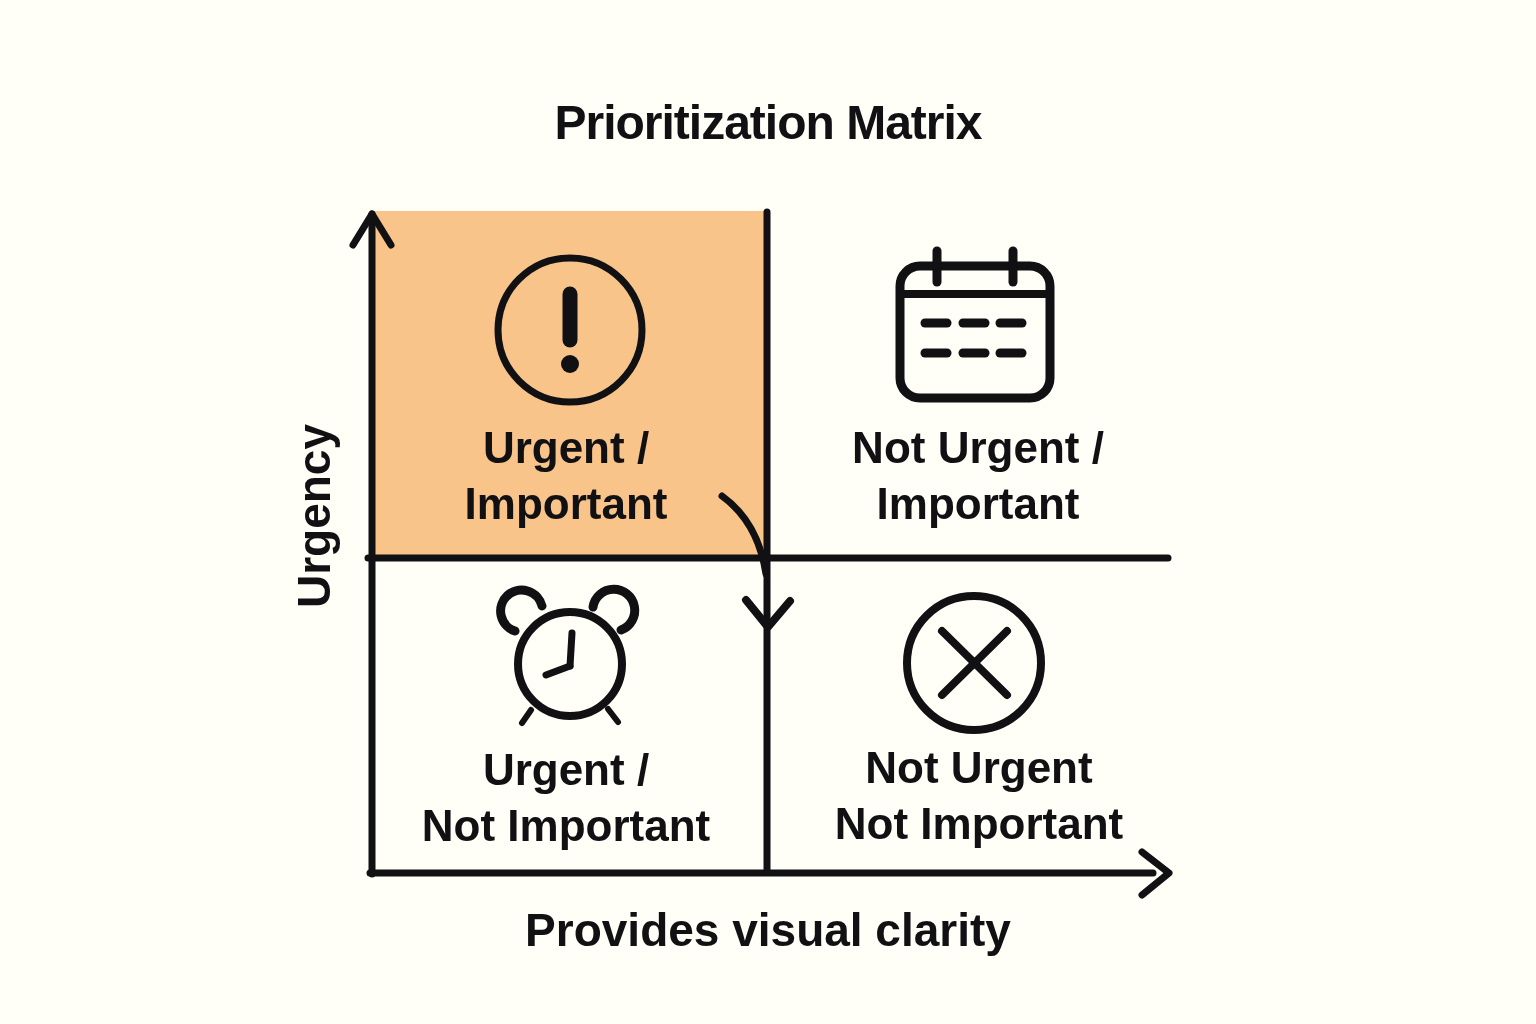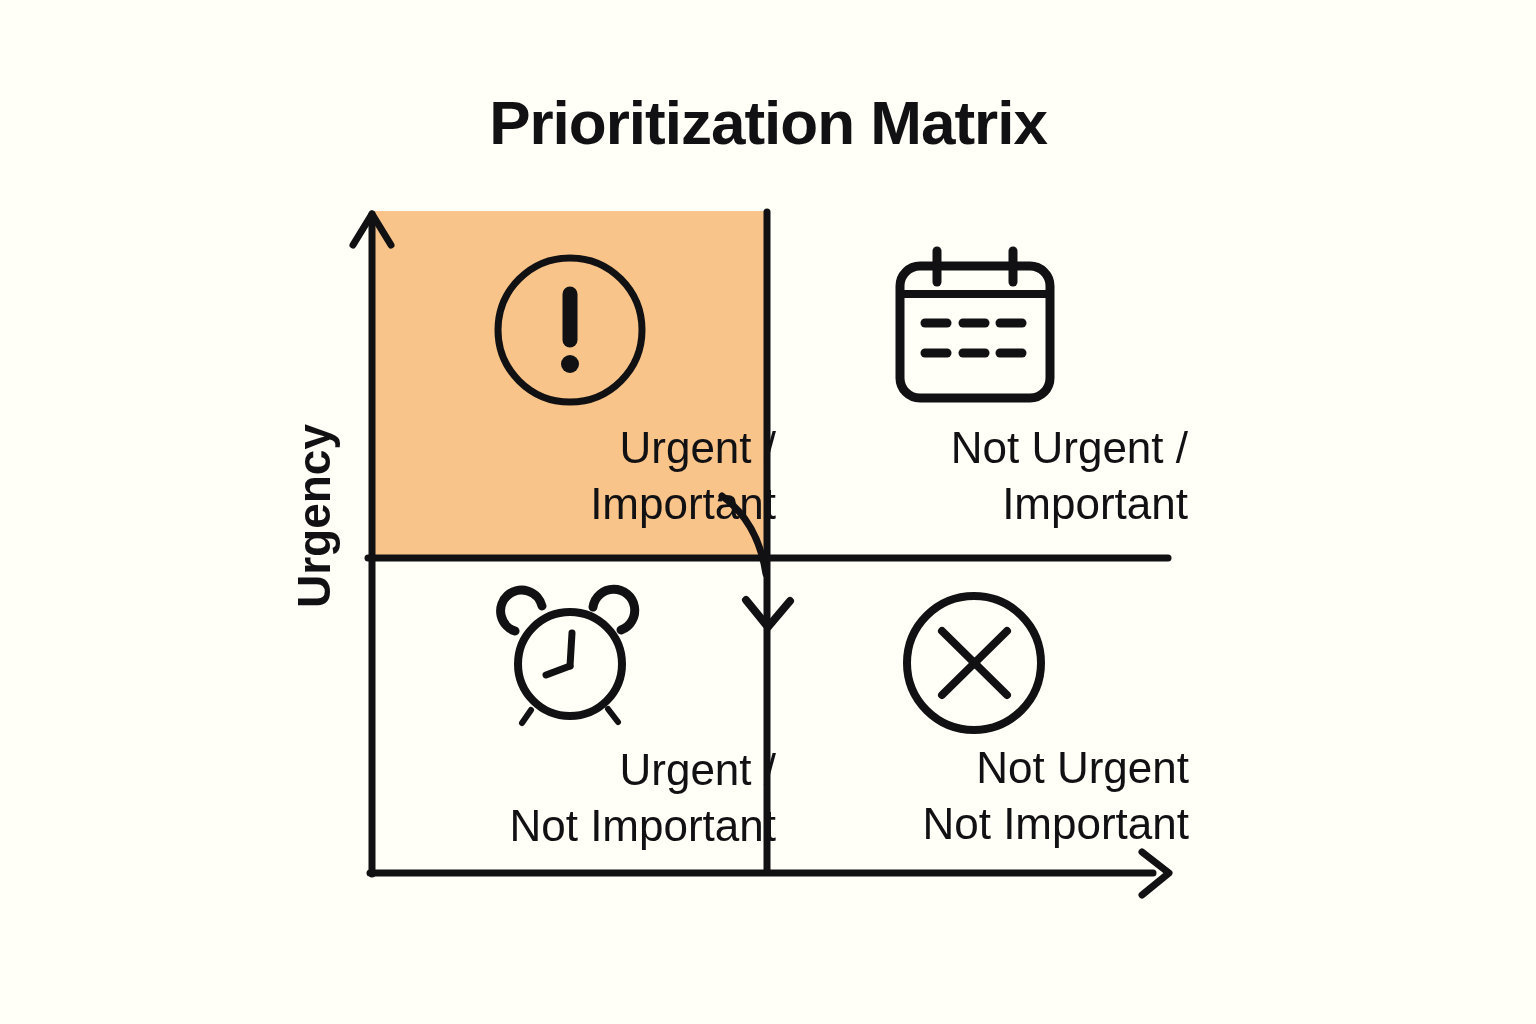--- a/index.html
+++ b/index.html
@@ -24,21 +24,21 @@
     position: absolute;
     color: #111114;
     font-weight: bold;
     white-space: nowrap;
   }
   .title {
     left: 0;
     right: 0;
     top: 90px;
     text-align: center;
-    font-size: 62px;
+    font-size: 48px;
     letter-spacing: -1px;
     line-height: 66px;
   }
   .x-label {
     left: 0;
     right: 0;
     top: 906px;
     text-align: center;
     font-size: 46px;
     line-height: 48px;
@@ -46,24 +46,24 @@
   .y-label {
     left: 314px;
     top: 516px;
     transform: translate(-50%, -50%) rotate(-90deg);
     font-size: 46px;
     line-height: 48px;
   }
   .quad-label {
     position: absolute;
     width: 420px;
-    text-align: right;
+    text-align: center;
     font-size: 44px;
     line-height: 56px;
-    font-weight: normal;
+    font-weight: bold;
     color: #111114;
   }
   .quad-label.q1 { left: 356px; top: 420px; }
   .quad-label.q2 { left: 768px; top: 420px; }
   .quad-label.q3 { left: 356px; top: 742px; }
   .quad-label.q4 { left: 769px; top: 740px; }
 </style>
 </head>
 <body>
 
@@ -120,20 +120,21 @@
       <circle cx="974" cy="663" r="67" stroke-width="8"></circle>
       <line x1="942" y1="631" x2="1007" y2="695" stroke-width="8"></line>
       <line x1="1007" y1="631" x2="942" y2="695" stroke-width="8"></line>
     </g>
   </svg>
 
   <div class="txt title">Prioritization Matrix</div>
 
   <div class="txt y-label">Urgency</div>
 
+  <div class="txt x-label">Provides visual clarity</div>
 
   <div class="quad-label q1">
     <div>Urgent /</div>
     <div>Important</div>
   </div>
 
   <div class="quad-label q2">
     <div>Not Urgent /</div>
     <div>Important</div>
   </div>

